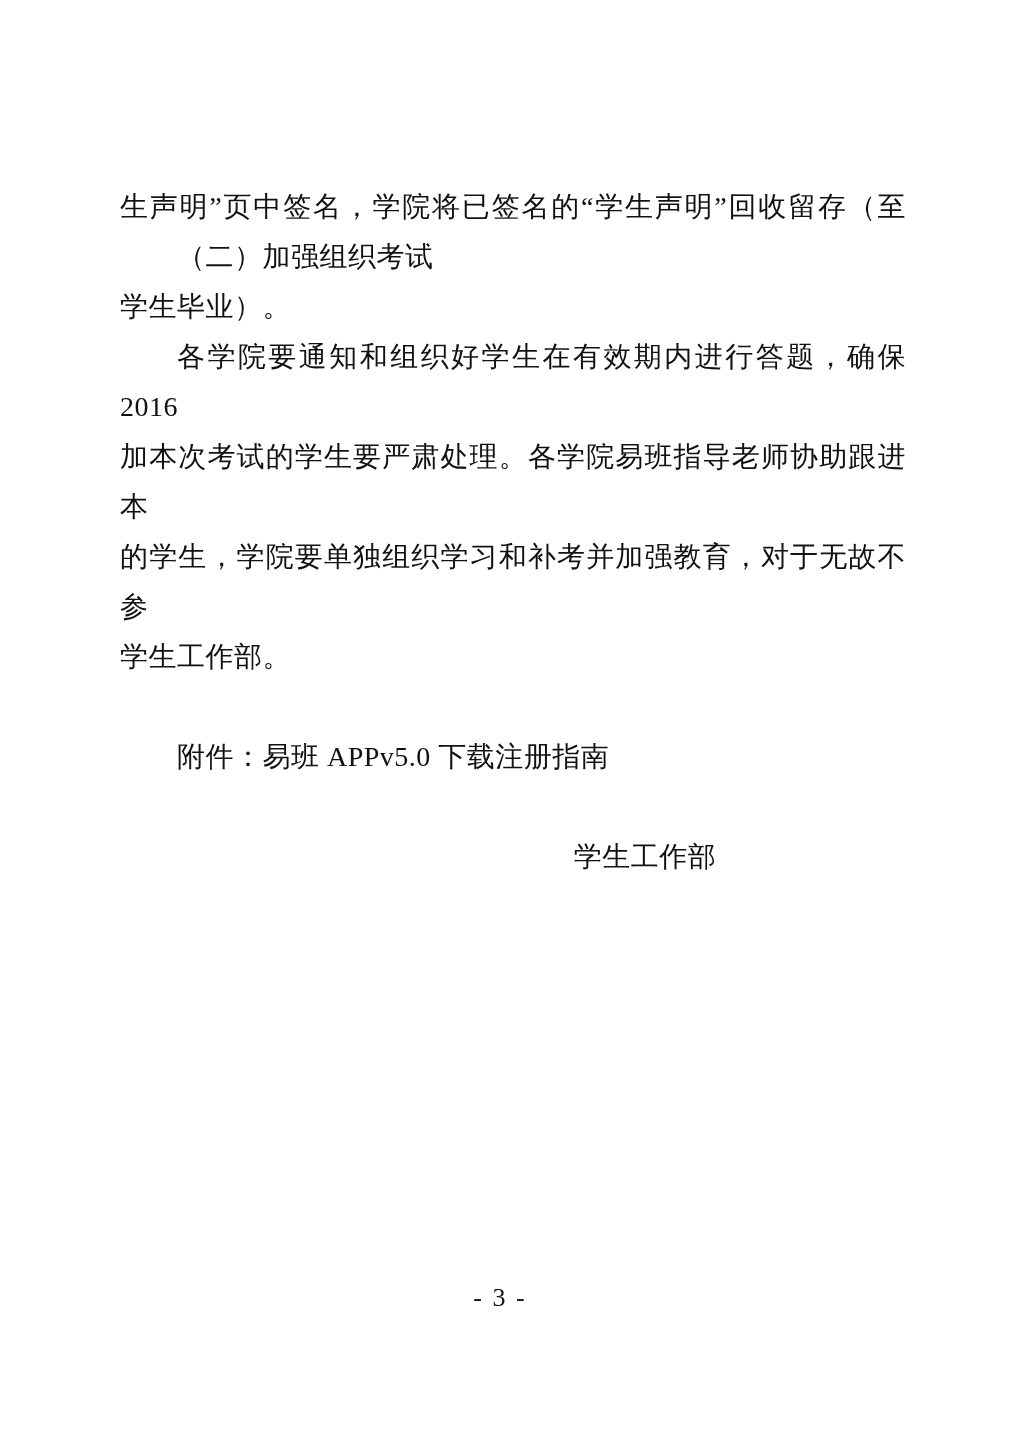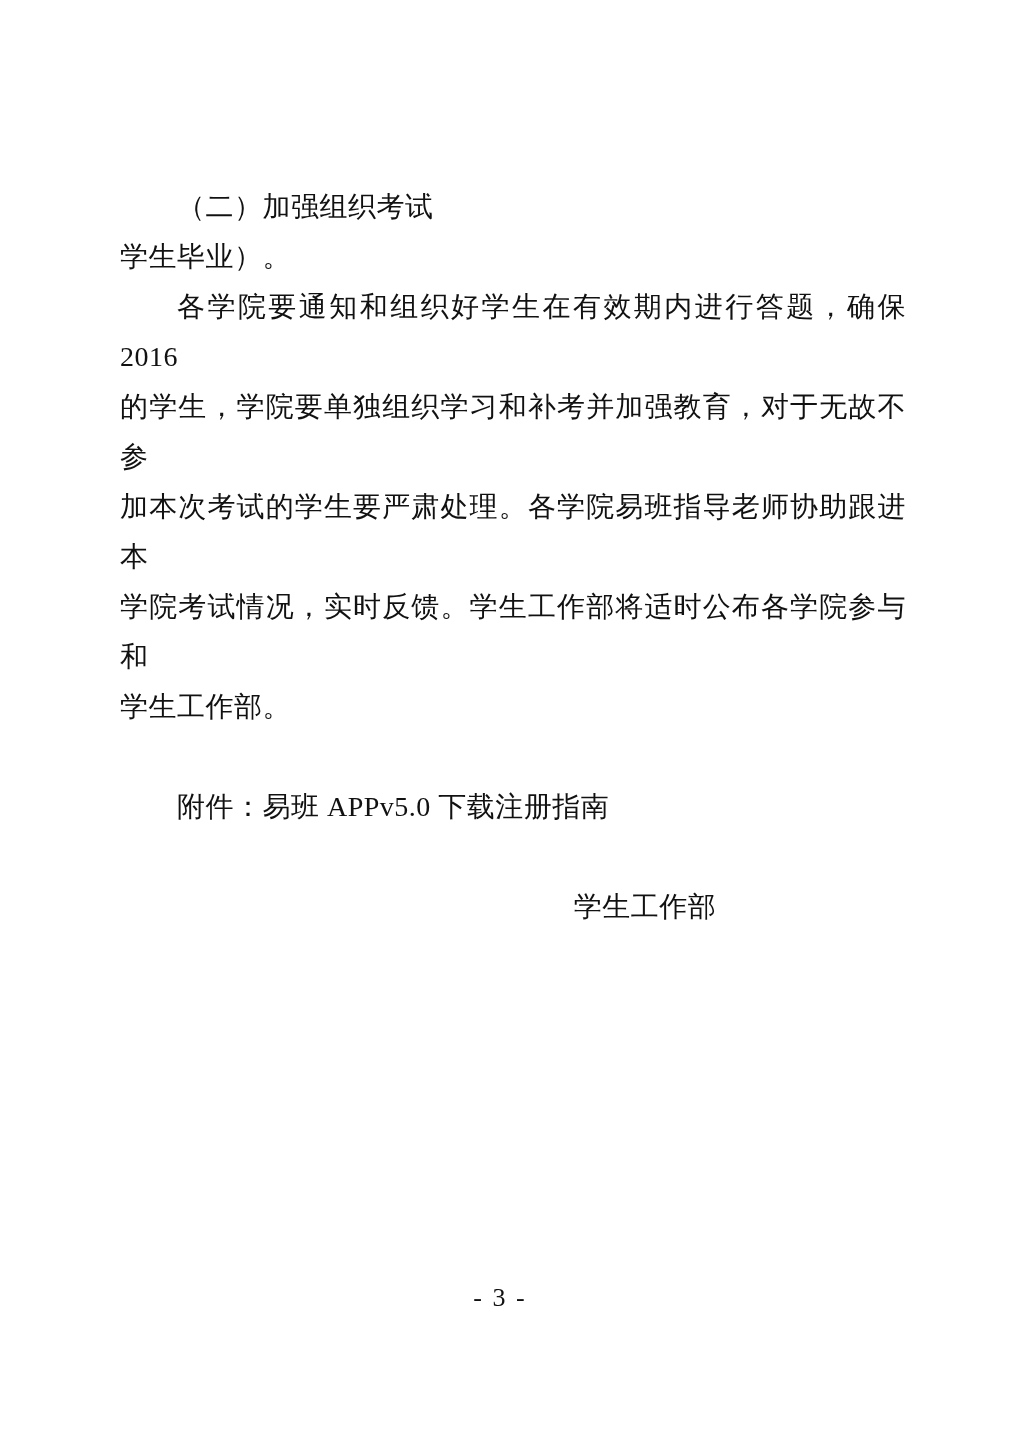--- a/index.html
+++ b/index.html
@@ -59,26 +59,26 @@
     line-height: 30px;
     letter-spacing: 2px;
   }
 </style>
 </head>
 <body>
 
 <div class="page">
   <div class="content">
 
+    <div class="line full">生声明”页中签名，学院将已签名的“学生声明”回收留存（至</div>
     <div class="line indent">（二）加强组织考试</div>
     <div class="line">学生毕业）。</div>
     <div class="line full indent">各学院要通知和组织好学生在有效期内进行答题，确保 2016</div>
+    <div class="line full">加本次考试的学生要严肃处理。各学院易班指导老师协助跟进本</div>
     <div class="line full">的学生，学院要单独组织学习和补考并加强教育，对于无故不参</div>
-    <div class="line full">加本次考试的学生要严肃处理。各学院易班指导老师协助跟进本</div>
-    <div class="line full">学院考试情况，实时反馈。学生工作部将适时公布各学院参与和</div>
     <div class="line">学生工作部。</div>
 
     <div class="spacer"></div>
 
     <div class="line indent">附件：易班 APPv5.0 下载注册指南</div>
 
     <div class="spacer"></div>
 
     <div class="signature-block">
       <div class="line">学生工作部</div>

